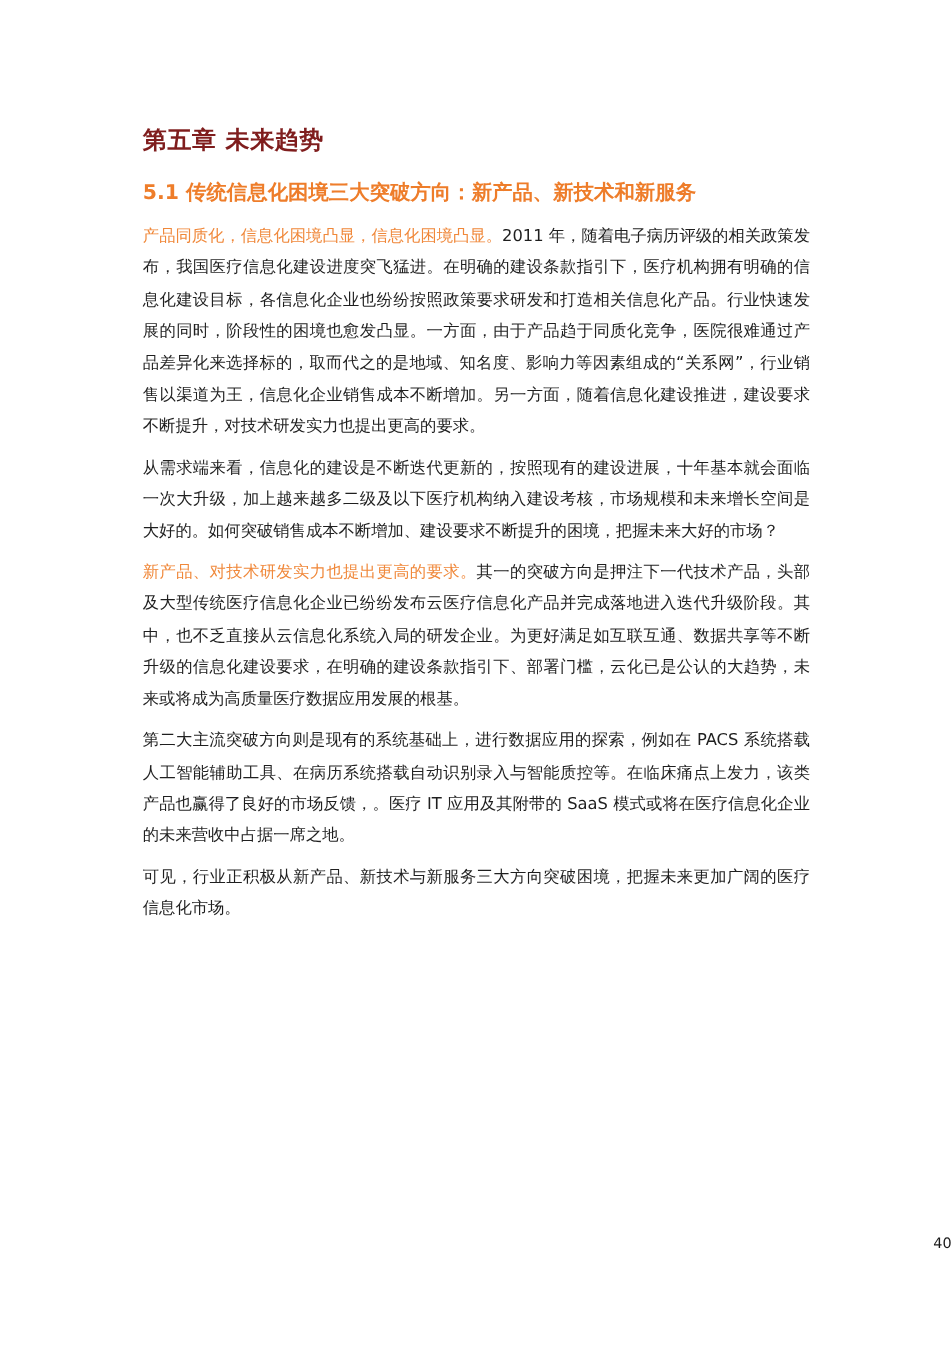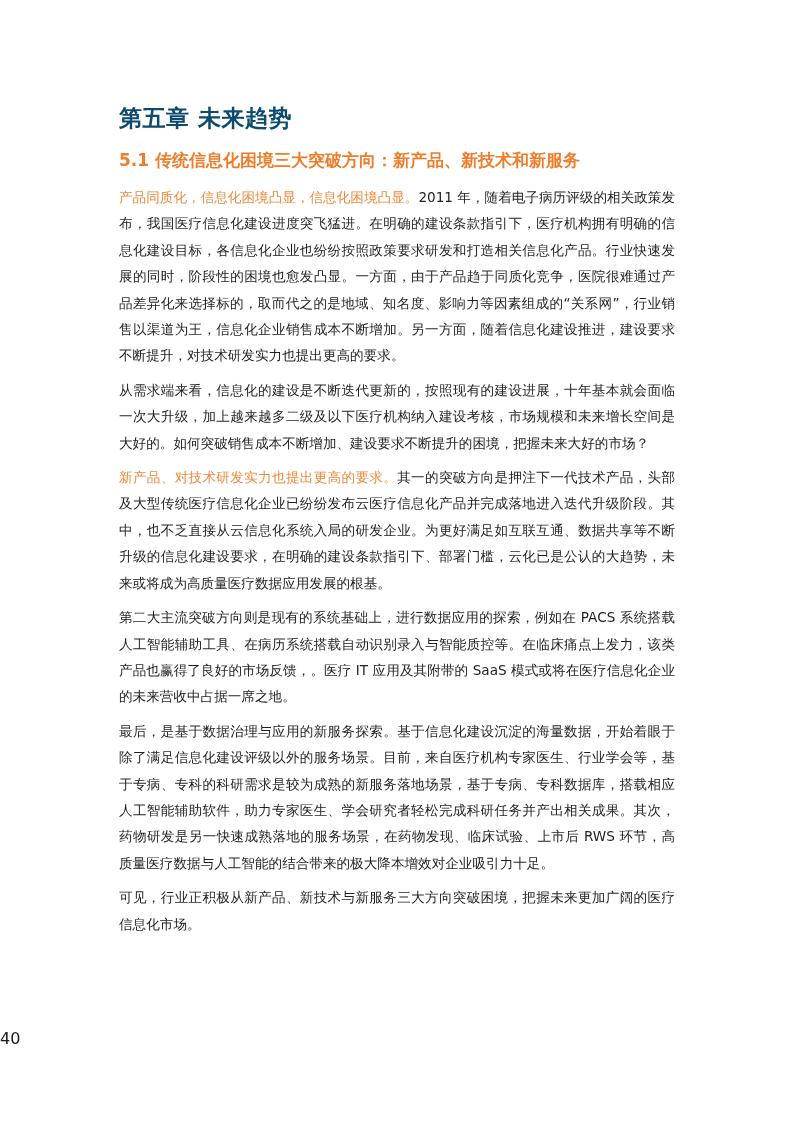--- a/index.html
+++ b/index.html
@@ -19,23 +19,23 @@
       position: absolute;
       left: 119px;
       top: 0;
       width: 556px;
     }
     .chapter-title {
       position: absolute;
       top: 103px;
       left: 0;
       margin: 0;
-      font-size: 23px;
+      font-size: 20px;
       font-weight: bold;
-      color: #0c4a6e;
+      color: #7f1d1d;
       letter-spacing: 0.5px;
       white-space: nowrap;
     }
     .section-title {
       position: absolute;
       top: 149px;
       left: 0;
       margin: 0;
       font-size: 17px;
       font-weight: bold;
@@ -57,22 +57,22 @@
       color: #1f1f1f;
     }
     .lead {
       color: #F0883A;
     }
     .page-number {
       position: absolute;
       top: 1029px;
       left: 0;
       width: 793px;
-      text-align: left;
-      font-size: 16px;
+      text-align: right;
+      font-size: 12px;
       color: #1a1a1a;
     }
   </style>
 </head>
 <body>
 
 <div class="page">
   <h1 class="chapter-title">第五章  未来趋势</h1>
   <h2 class="section-title">5.1  传统信息化困境三大突破方向：新产品、新技术和新服务</h2>
 
@@ -83,21 +83,18 @@
     <p class="para">
       <span>从需求端来看，信息化的建设是不断迭代更新的，按照现有的建设进展，十年基本就会面临一次大升级，加上越来越多二级及以下医疗机构纳入建设考核，市场规模和未来增长空间是大好的。如何突破销售成本不断增加、建设要求不断提升的困境，把握未来大好的市场？</span>
     </p>
     <p class="para">
       <span class="lead">新产品、对技术研发实力也提出更高的要求。</span><span>其一的突破方向是押注下一代技术产品，头部及大型传统医疗信息化企业已纷纷发布云医疗信息化产品并完成落地进入迭代升级阶段。其中，也不乏直接从云信息化系统入局的研发企业。为更好满足如互联互通、数据共享等不断升级的信息化建设要求，在明确的建设条款指引下、部署门槛，云化已是公认的大趋势，未来或将成为高质量医疗数据应用发展的根基。</span>
     </p>
     <p class="para">
       <span>第二大主流突破方向则是现有的系统基础上，进行数据应用的探索，例如在 PACS 系统搭载人工智能辅助工具、在病历系统搭载自动识别录入与智能质控等。在临床痛点上发力，该类产品也赢得了良好的市场反馈，。医疗 IT 应用及其附带的 SaaS 模式或将在医疗信息化企业的未来营收中占据一席之地。</span>
     </p>
     <p class="para">
-      <span>最后，是基于数据治理与应用的新服务探索。基于信息化建设沉淀的海量数据，开始着眼于除了满足信息化建设评级以外的服务场景。目前，来自医疗机构专家医生、行业学会等，基于专病、专科的科研需求是较为成熟的新服务落地场景，基于专病、专科数据库，搭载相应人工智能辅助软件，助力专家医生、学会研究者轻松完成科研任务并产出相关成果。其次，药物研发是另一快速成熟落地的服务场景，在药物发现、临床试验、上市后 RWS 环节，高质量医疗数据与人工智能的结合带来的极大降本增效对企业吸引力十足。</span>
-    </p>
-    <p class="para">
       <span>可见，行业正积极从新产品、新技术与新服务三大方向突破困境，把握未来更加广阔的医疗信息化市场。</span>
     </p>
   </div>
 </div>
 
 <div class="page-number">40</div>
 
 </body></html>

